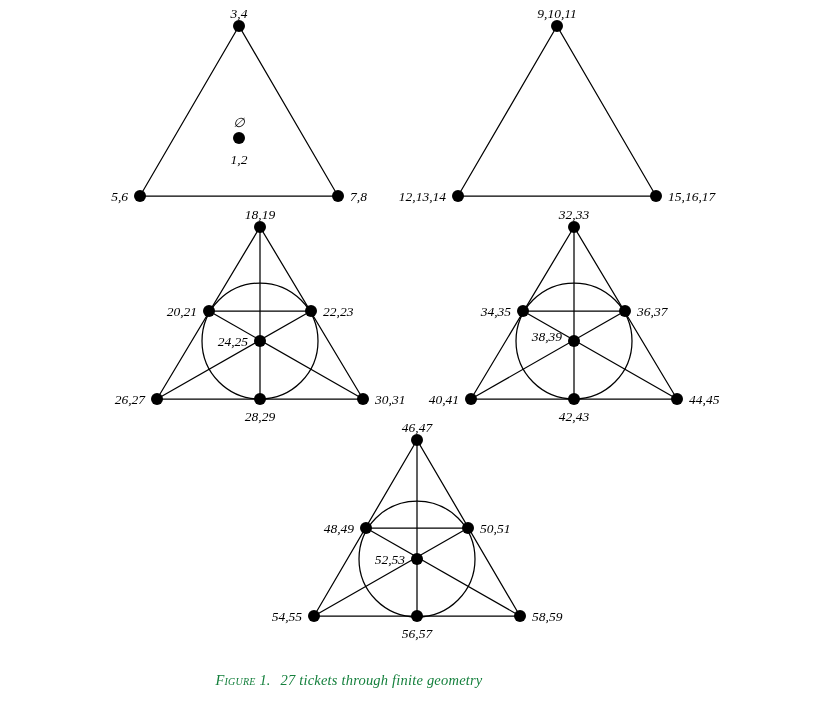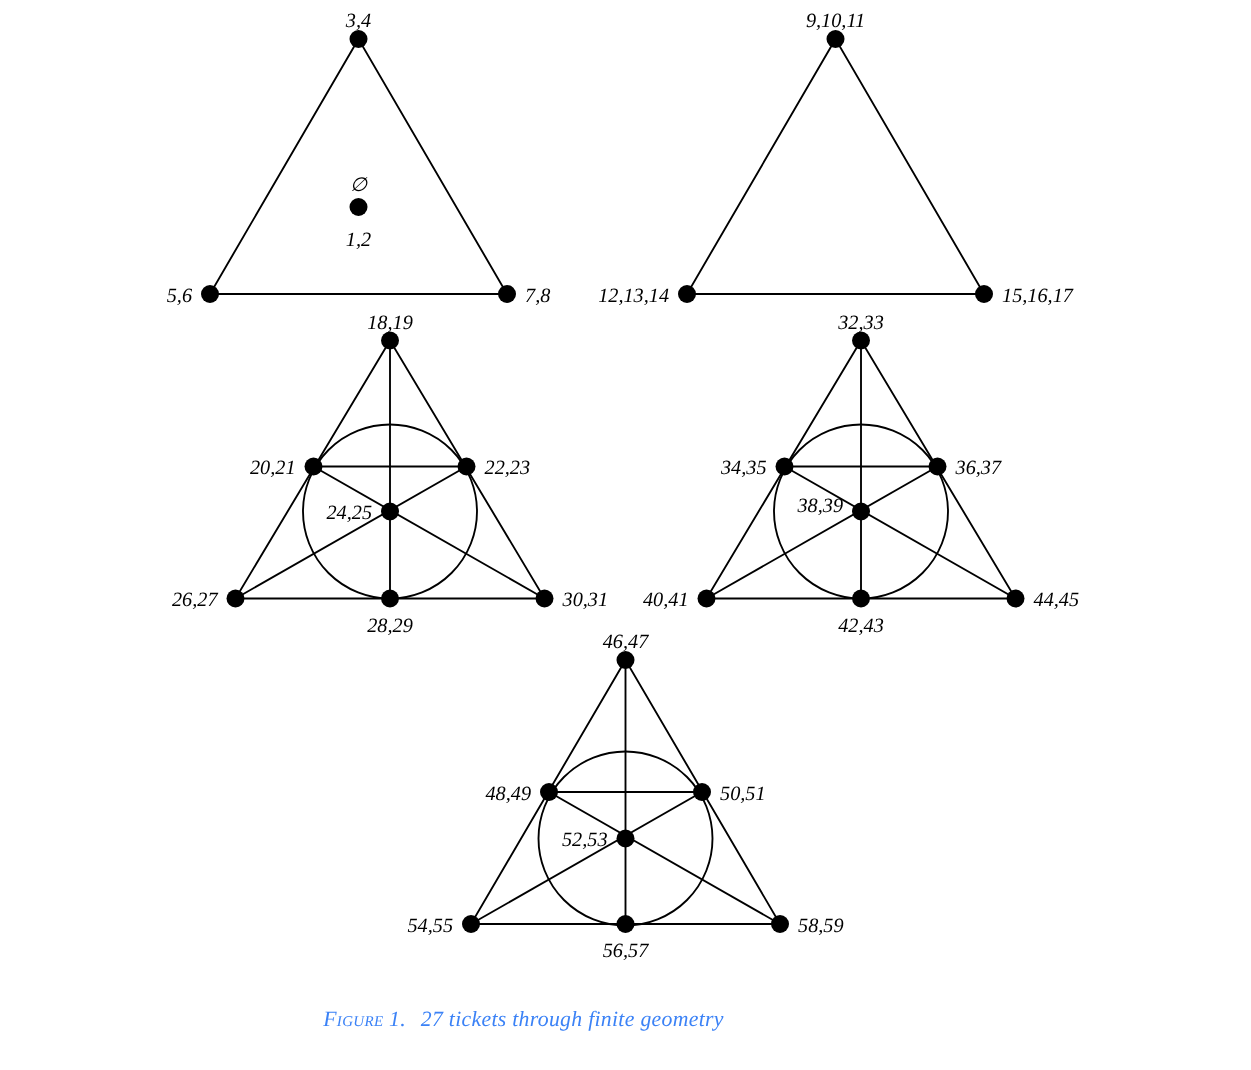--- a/index.html
+++ b/index.html
@@ -40,21 +40,21 @@
     fill: #000000;
   }
   .caption {
     position: absolute;
     left: 0;
     top: 672px;
     width: 698px;
     text-align: center;
     font-family: "Liberation Serif", serif;
     font-size: 14.5px;
-    color: #3b82f6;
+    color: #15803d;
     letter-spacing: 0.2px;
   }
   .caption .smallcaps {
     font-variant: small-caps;
   }
   .edge {
     stroke: #000000;
     stroke-width: 1.25;
     fill: none;
   }

